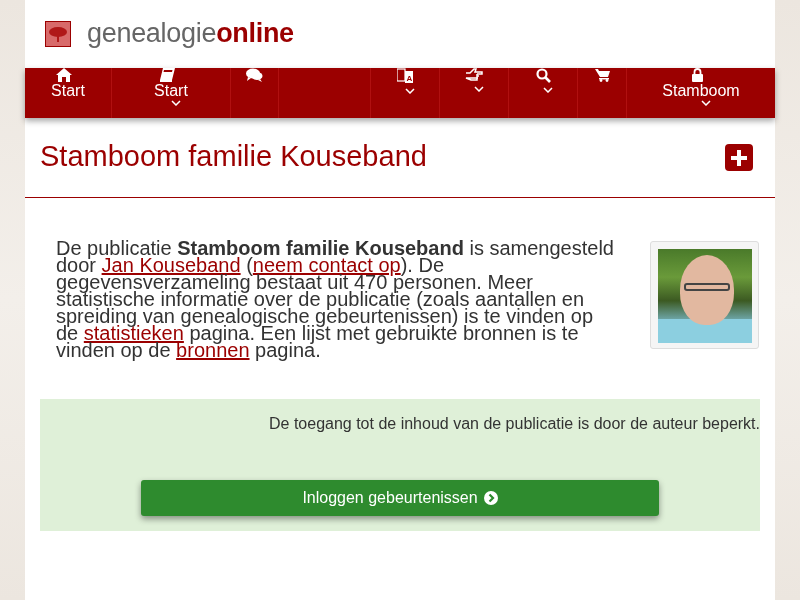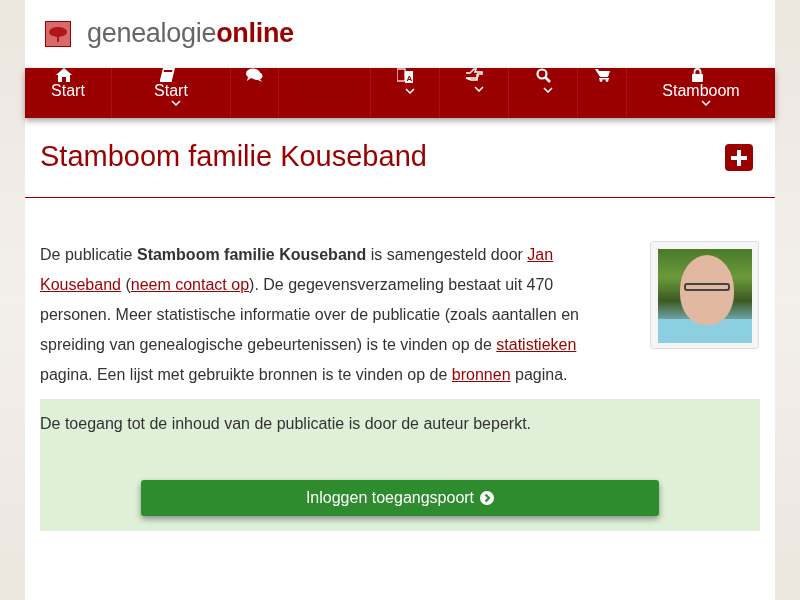--- a/index.html
+++ b/index.html
@@ -42,22 +42,22 @@
   .nav-spacer { flex: 1; }
 
   .title-row { position: absolute; left: 0; top: 118px; width: 750px; height: 79px; border-bottom: 1px solid #9b0000; }
   .page-title { position: absolute; left: 15px; top: 22px; font-size: 29px; color: #9b0000; margin: 0; font-weight: normal; }
   .plus-btn {
     position: absolute; left: 700px; top: 26px; width: 28px; height: 27px;
     background: #9b0000; border-radius: 4px; display: flex; align-items: center; justify-content: center;
   }
 
   .intro {
-    position: absolute; left: 15px; top: 240px; width: 560px;
-    font-size: 16px; line-height: 30px; color: #333;
+    position: absolute; left: 31px; top: 240px; width: 560px;
+    font-size: 20px; line-height: 17px; color: #333;
   }
   .intro a { color: #9b0000; text-decoration: underline; }
   .photo-frame {
     position: absolute; left: 625px; top: 241px; width: 109px; height: 108px;
     background: #f5f5f5; border: 1px solid #ddd; border-radius: 3px; box-sizing: border-box;
   }
   .photo {
     position: absolute; left: 7px; top: 7px; width: 94px; height: 94px;
     background: linear-gradient(to bottom, #4a7a2a 0%, #6a9a3a 30%, #3c5a22 55%, #7ab8c8 80%, #9fd0dc 100%);
     overflow: hidden;
@@ -70,21 +70,21 @@
     position: absolute; left: 26px; top: 34px; width: 46px; height: 8px;
     border: 2px solid #444; border-radius: 3px; box-sizing: border-box;
   }
   .photo .shirt {
     position: absolute; left: 0; top: 70px; width: 94px; height: 24px;
     background: #8ccfe0;
   }
 
   .notice {
     position: absolute; left: 15px; top: 399px; width: 720px; height: 132px;
-    background: #dff0d8; text-align: left; font-size: 16px; color: #333;
+    background: #dff0d8; text-align: right; font-size: 16px; color: #333;
   }
   .notice p { margin: 0; line-height: 22px; }
   .notice .lines { padding-top: 14px; }
   .login-btn {
     position: absolute; left: 101px; top: 81px; width: 518px; height: 36px;
     background: #2e8b2e; color: #fff; border-radius: 3px;
     box-shadow: 0 3px 6px rgba(0,0,0,0.4);
     display: flex; align-items: center; justify-content: center; font-size: 16px; cursor: pointer;
   }
   .login-btn .ic { margin-left: 6px; display: inline-flex; }
@@ -213,21 +213,21 @@
       <div class="face"></div>
       <div class="glasses"></div>
     </div>
   </div>
 
   <div class="notice">
     <div class="lines">
       <p>De toegang tot de inhoud van de publicatie is door de auteur beperkt.</p>
     </div>
     <div class="login-btn">
-      <span>Inloggen toegangspoort</span>
+      <span>Inloggen gebeurtenissen</span>
       <span class="ic">
           <svg width="14" height="14" viewBox="0 0 14 14">
             <circle cx="7" cy="7" r="7" fill="#fff"></circle>
             <path d="M5.5 3.5 L9 7 L5.5 10.5" stroke="#2e8b2e" stroke-width="2.2" fill="none"></path>
           </svg>
         </span>
     </div>
   </div>
 </div>
 

